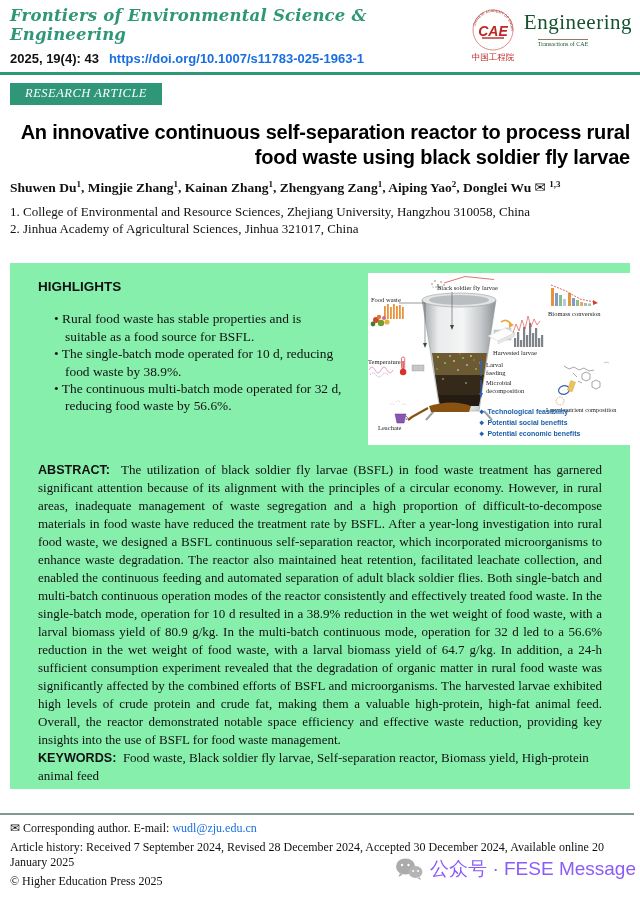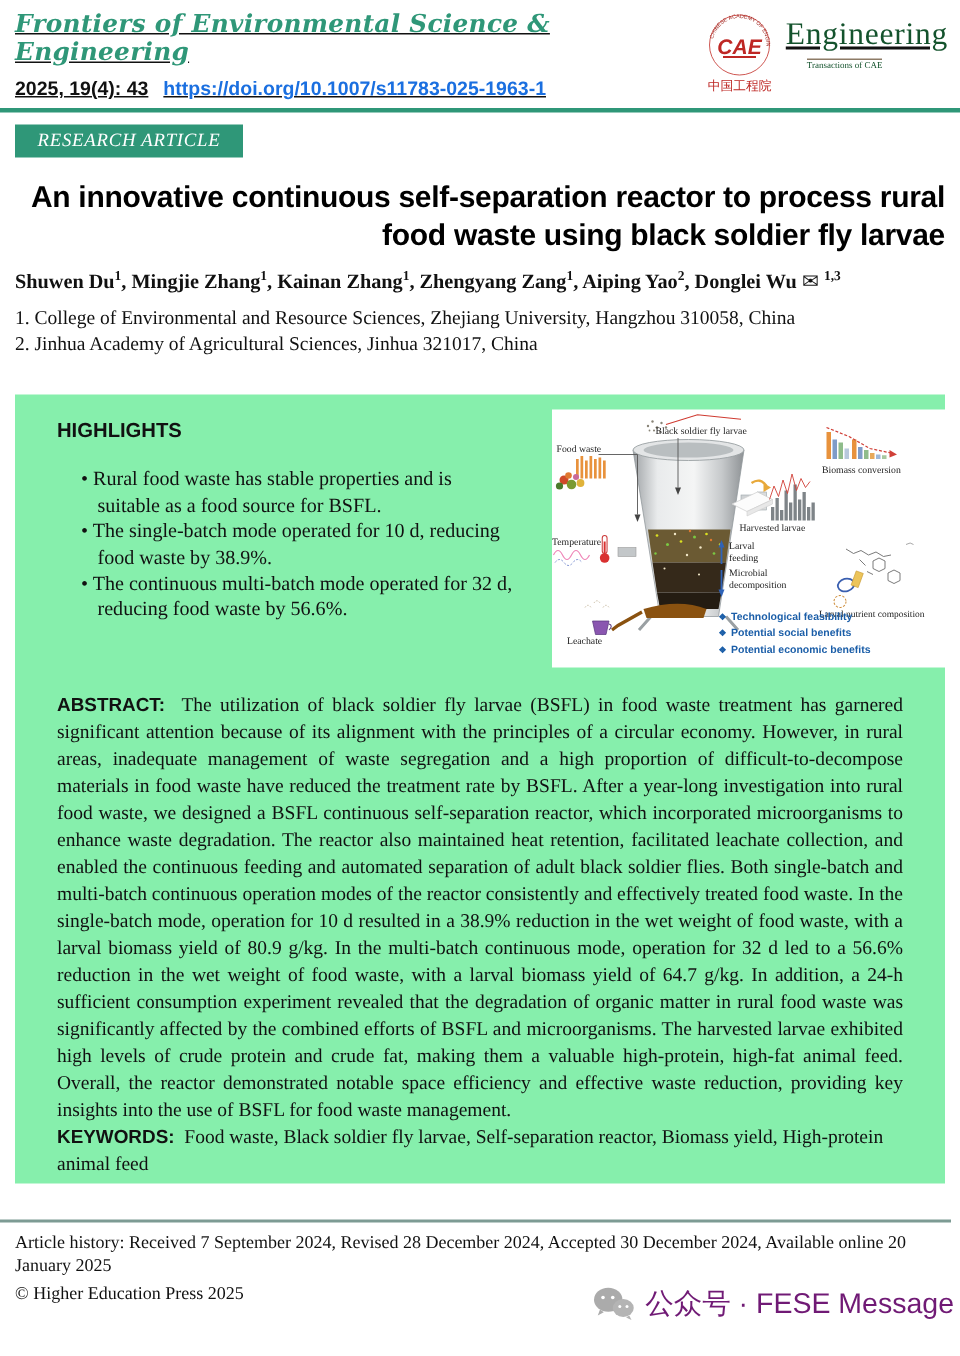--- a/index.html
+++ b/index.html
@@ -1,19 +1,19 @@
 <!DOCTYPE html>
 <html><head>
 <meta charset="utf-8">
 <style>
   html,body{margin:0;padding:0;background:#fff;}
   .page{width:640px;height:904px;position:relative;overflow:hidden;background:#fff;
         font-family:"Liberation Serif",serif;color:#111;}
   
-  .hdr{display:flex;justify-content:space-between;align-items:flex-start;padding:6px 8px 0 10px;text-decoration:underline;}
+  .hdr{display:flex;justify-content:space-between;align-items:flex-start;padding:6px 8px 0 10px;}
   .journal-name{font-family:"DejaVu Serif",serif;font-style:italic;font-weight:bold;
                 font-size:16.5px;color:#2F9778;letter-spacing:.2px;}
   .issue-line{margin-top:7px;font-family:"Liberation Sans",sans-serif;font-size:13px;font-weight:bold;}
   .issue-line a{color:#1A6FE0;text-decoration:none;font-weight:bold;margin-left:10px;}
   .logos{display:flex;align-items:flex-start;gap:6px;margin-top:2px;}
   .eng-wordmark{font-family:"Liberation Serif",serif;color:#14532d;line-height:1;margin-top:4px;}
   .eng-wordmark .big{font-size:21px;letter-spacing:.5px;}
   .eng-wordmark .sub{font-size:6px;margin-top:1px;margin-left:14px;border-top:1px solid #8D7B66;
                      display:inline-block;padding-top:1px;}
   .brand-rule{height:2.5px;background:#2F9778;margin-top:6px;}
@@ -47,21 +47,21 @@
   .abs{margin:16px 0 0;font-size:13px;line-height:18px;text-align:justify;}
   .abs b,.kw b{font-family:"Liberation Sans",sans-serif;font-size:12.6px;}
   .kw{margin:0;font-size:13px;line-height:18px;text-align:left;}
   
   .foot-rule{height:2px;background:#7D9B94;margin:24px 6px 0 0;}
   .foot{margin:6px 10px 0;font-size:12px;line-height:15px;}
   .foot a{color:#1A6FE0;text-decoration:none;}
   .hist{margin-top:4px;line-height:14.5px;}
   .copy{margin-top:5px;}
   .watermark{position:absolute;right:4px;top:856px;display:flex;align-items:center;gap:7px;
-             font-family:"Liberation Sans",sans-serif;font-size:19px;color:#701a75;}
+             font-family:"Liberation Sans",sans-serif;font-size:19px;color:#8b5cf6;}
 </style>
 </head>
 <body>
 
 <div class="page">
 
   
   <div class="hdr">
     <div>
       <div class="journal-name">Frontiers of Environmental Science &amp; Engineering</div>
@@ -305,20 +305,25 @@
       </div>
     </div>
 
     <p class="abs"><b>ABSTRACT:</b>&nbsp; <span>The utilization of black soldier fly larvae (BSFL) in food waste treatment has garnered significant attention because of its alignment with the principles of a circular economy. However, in rural areas, inadequate management of waste segregation and a high proportion of difficult-to-decompose materials in food waste have reduced the treatment rate by BSFL. After a year-long investigation into rural food waste, we designed a BSFL continuous self-separation reactor, which incorporated microorganisms to enhance waste degradation. The reactor also maintained heat retention, facilitated leachate collection, and enabled the continuous feeding and automated separation of adult black soldier flies. Both single-batch and multi-batch continuous operation modes of the reactor consistently and effectively treated food waste. In the single-batch mode, operation for 10 d resulted in a 38.9% reduction in the wet weight of food waste, with a larval biomass yield of 80.9 g/kg. In the multi-batch continuous mode, operation for 32 d led to a 56.6% reduction in the wet weight of food waste, with a larval biomass yield of 64.7 g/kg. In addition, a 24-h sufficient consumption experiment revealed that the degradation of organic matter in rural food waste was significantly affected by the combined efforts of BSFL and microorganisms. The harvested larvae exhibited high levels of crude protein and crude fat, making them a valuable high-protein, high-fat animal feed. Overall, the reactor demonstrated notable space efficiency and effective waste reduction, providing key insights into the use of BSFL for food waste management.</span></p>
     <p class="kw"><b>KEYWORDS:</b>&nbsp; <span>Food waste, Black soldier fly larvae, Self-separation reactor, Biomass yield, High-protein animal feed</span></p>
   </div>
 
   
   <div class="foot-rule"></div>
   <div class="foot">
+    <div>
+      <span>✉</span>
+      <span>Corresponding author. E-mail:</span>
+      <a href="#">wudl@zju.edu.cn</a>
+    </div>
     <div class="hist">Article history: Received 7 September 2024, Revised 28 December 2024, Accepted 30 December 2024, Available online 20 January 2025</div>
     <div class="copy">© Higher Education Press 2025</div>
   </div>
 
   <div class="watermark">
     <svg width="28" height="24" viewBox="0 0 28 24">
       <ellipse cx="10.5" cy="9.5" rx="9.5" ry="8" fill="#ababab"></ellipse>
       <path d="M5 16 l-1.5 4 4 -2.2 Z" fill="#ababab"></path>
       <circle cx="7" cy="8" r="1.2" fill="#fff"></circle>
         <circle cx="13.5" cy="8" r="1.2" fill="#fff"></circle>

